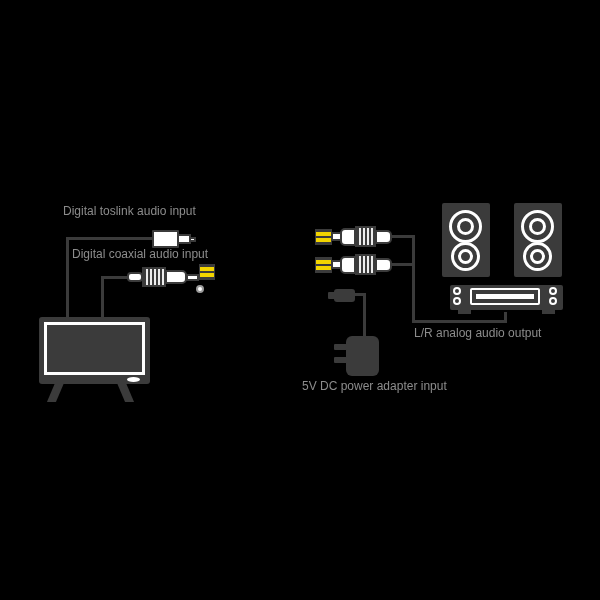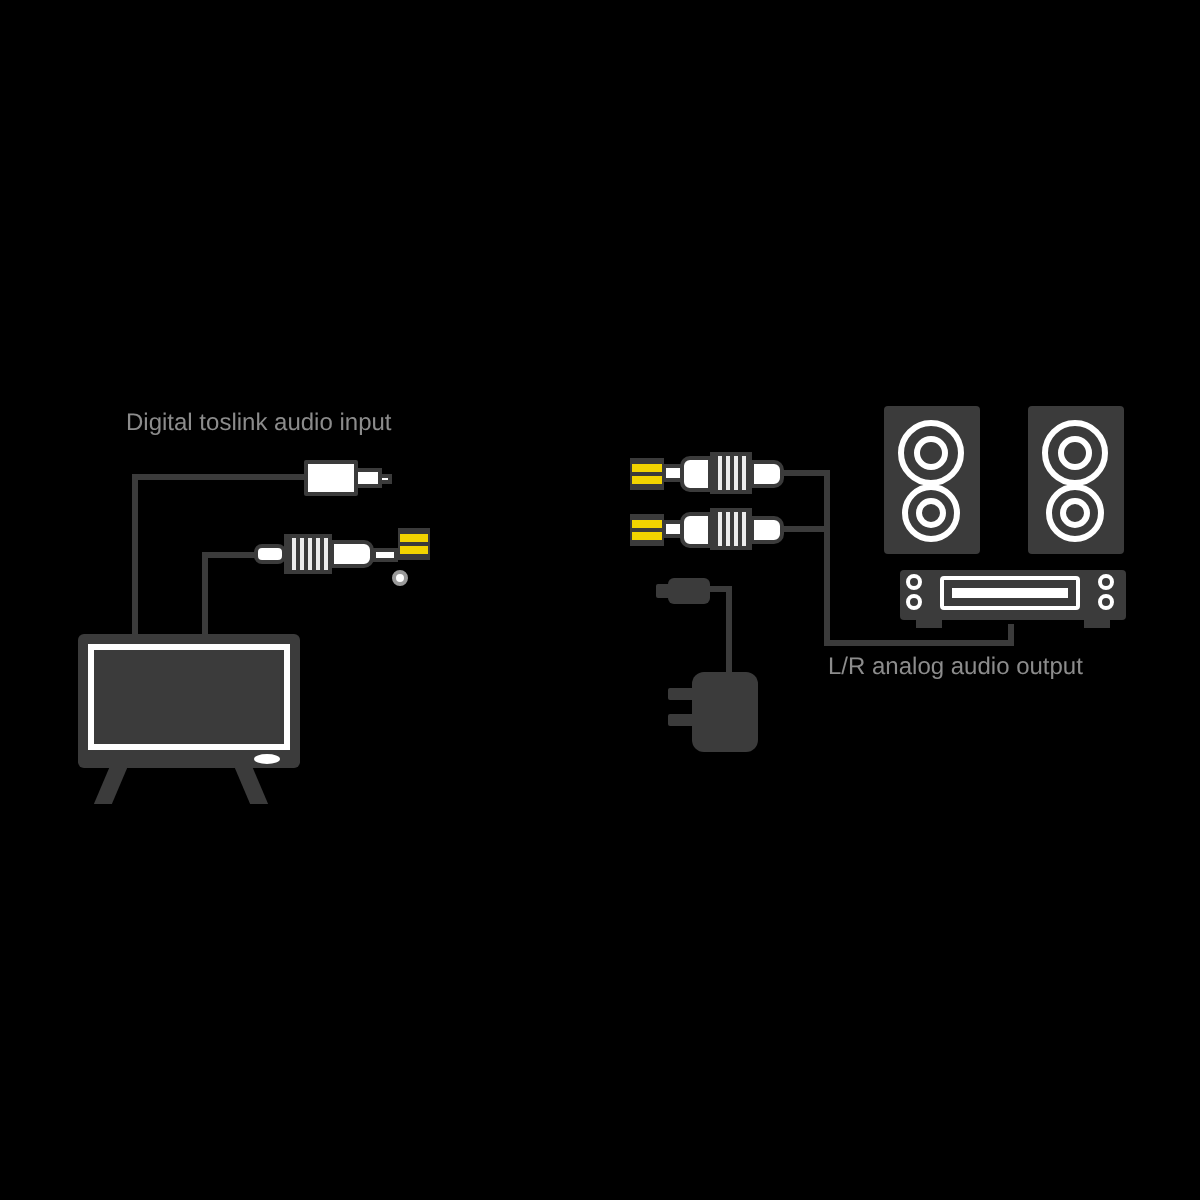--- a/index.html
+++ b/index.html
@@ -71,21 +71,23 @@
   .prong { position:absolute; width:13px; height:6px; background:#3b3b3b; border-radius:1px; }
   .dc-barrel { position:absolute; left:334px; top:289px; width:21px; height:13px; background:#3b3b3b; border-radius:3px; }
   .dc-tip { position:absolute; left:328px; top:292px; width:7px; height:7px; background:#3b3b3b; border-radius:1px; }
 </style>
 </head>
 <body>
 
 <div id="stage">
 
   <div class="label" style="left:63px; top:204px;">Digital toslink audio input</div>
+  <div class="label" style="left:72px; top:247px;">Digital coaxial audio input</div>
   <div class="label" style="left:414px; top:326px;text-align:center;">L/R analog audio output</div>
+  <div class="label" style="left:302px; top:379px;">5V DC power adapter input</div>
 
   <div class="wire" style="left:66px; top:237px; width:88px; height:3px;"></div>
   <div class="wire" style="left:66px; top:237px; width:3px; height:81px;"></div>
 
   <div class="wire" style="left:101px; top:276px; width:32px; height:3px;"></div>
   <div class="wire" style="left:101px; top:276px; width:3px; height:42px;"></div>
 
   <div>
     <div class="white-part" style="left:152px; top:230px; width:27px; height:18px; border-radius:1px;"></div>
     <div class="white-part" style="left:177px; top:234px; width:14px; height:10px;"></div>

